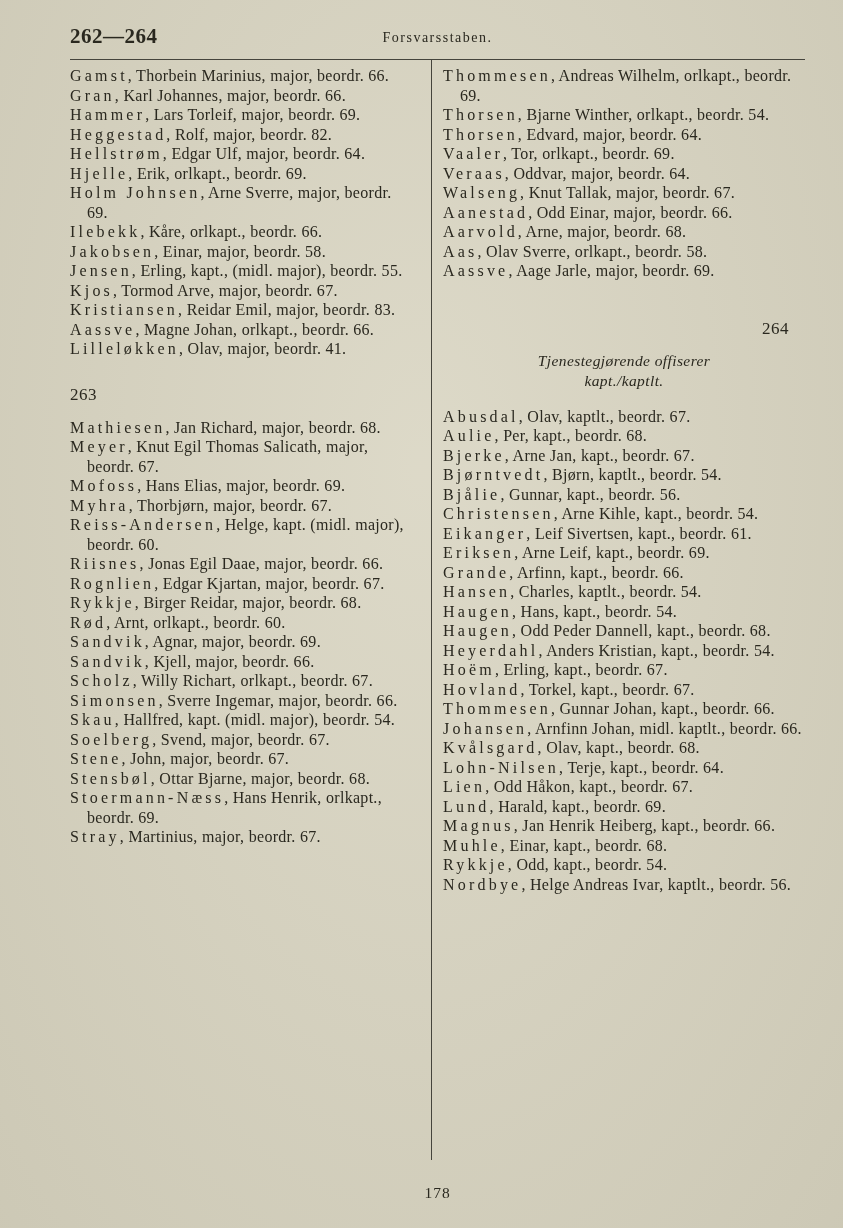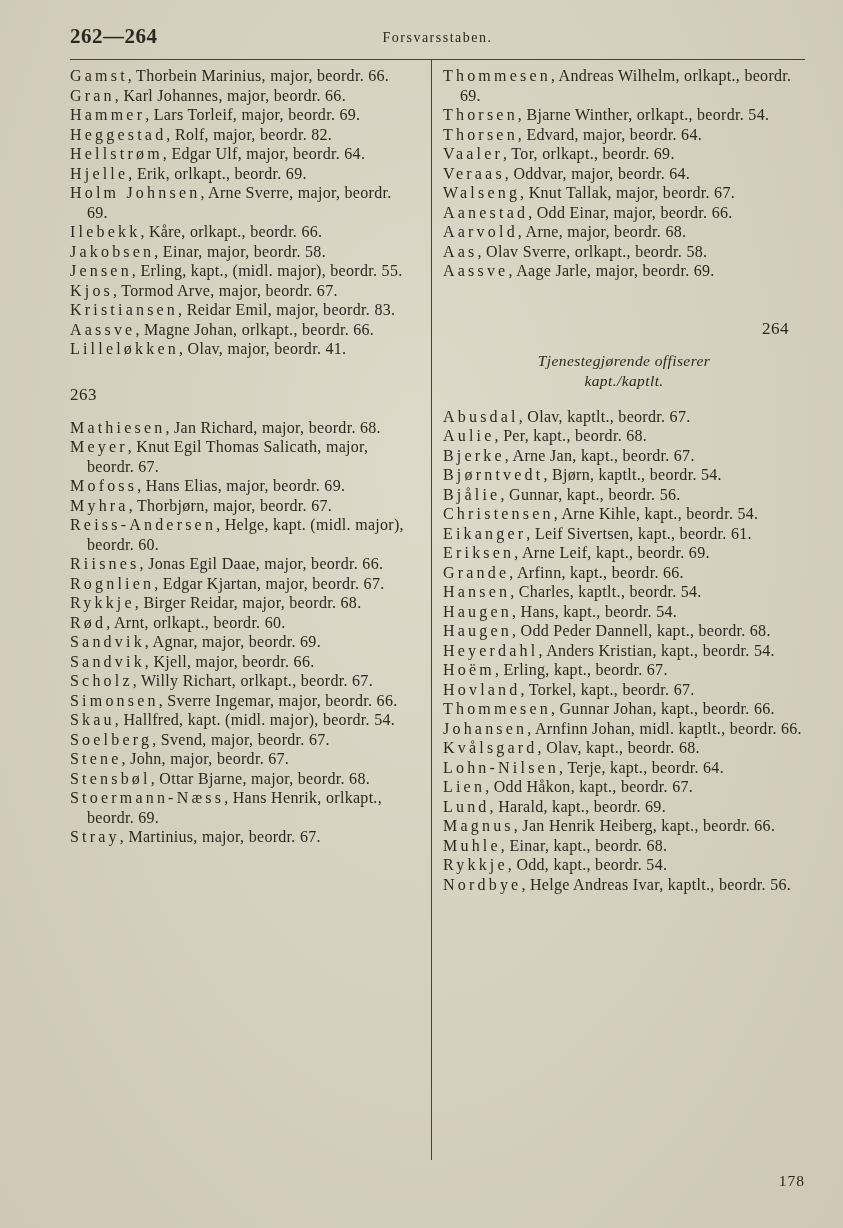--- a/index.html
+++ b/index.html
@@ -36,21 +36,21 @@
   }
   .surname { letter-spacing: 3.2px; }
   .section-number { font-size: 17px; font-weight: normal; letter-spacing: 0.5px; }
   .sec-left  { margin: 26px 0 13px 0; }
   .sec-right { margin: 38px 16px 12px 0; text-align: right; }
   .sub-heading {
     text-align: center; font-style: italic;
     font-size: 15.5px; line-height: 20px;
     margin: 0 0 16px 0; letter-spacing: 0.4px;
   }
-  .page-footer { text-align: right; font-size: 15.5px; margin-top: 12px; letter-spacing: 1px; }
+  .page-footer { text-align: center; font-size: 15.5px; margin-top: 24px; letter-spacing: 1px; }
 </style>
 </head>
 <body>
 
 <div class="page">
 
   <header class="page-header">
     <span class="range">262—264</span>
     <span class="doc-title">Forsvarsstaben.</span>
   </header>

